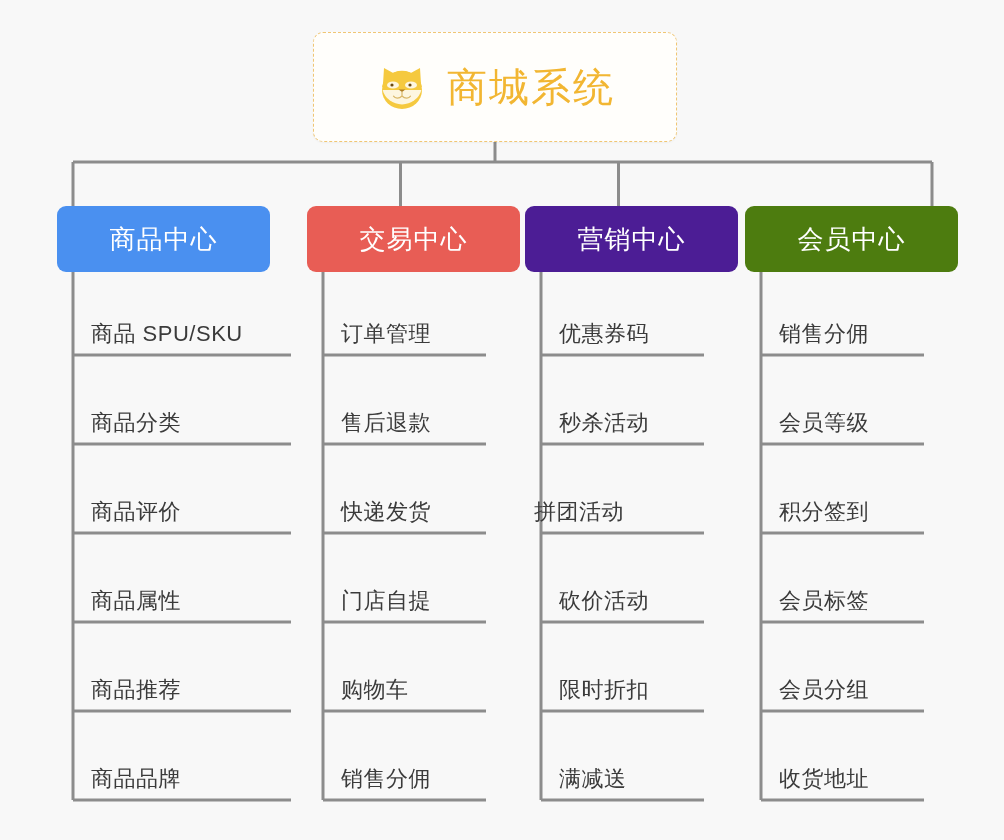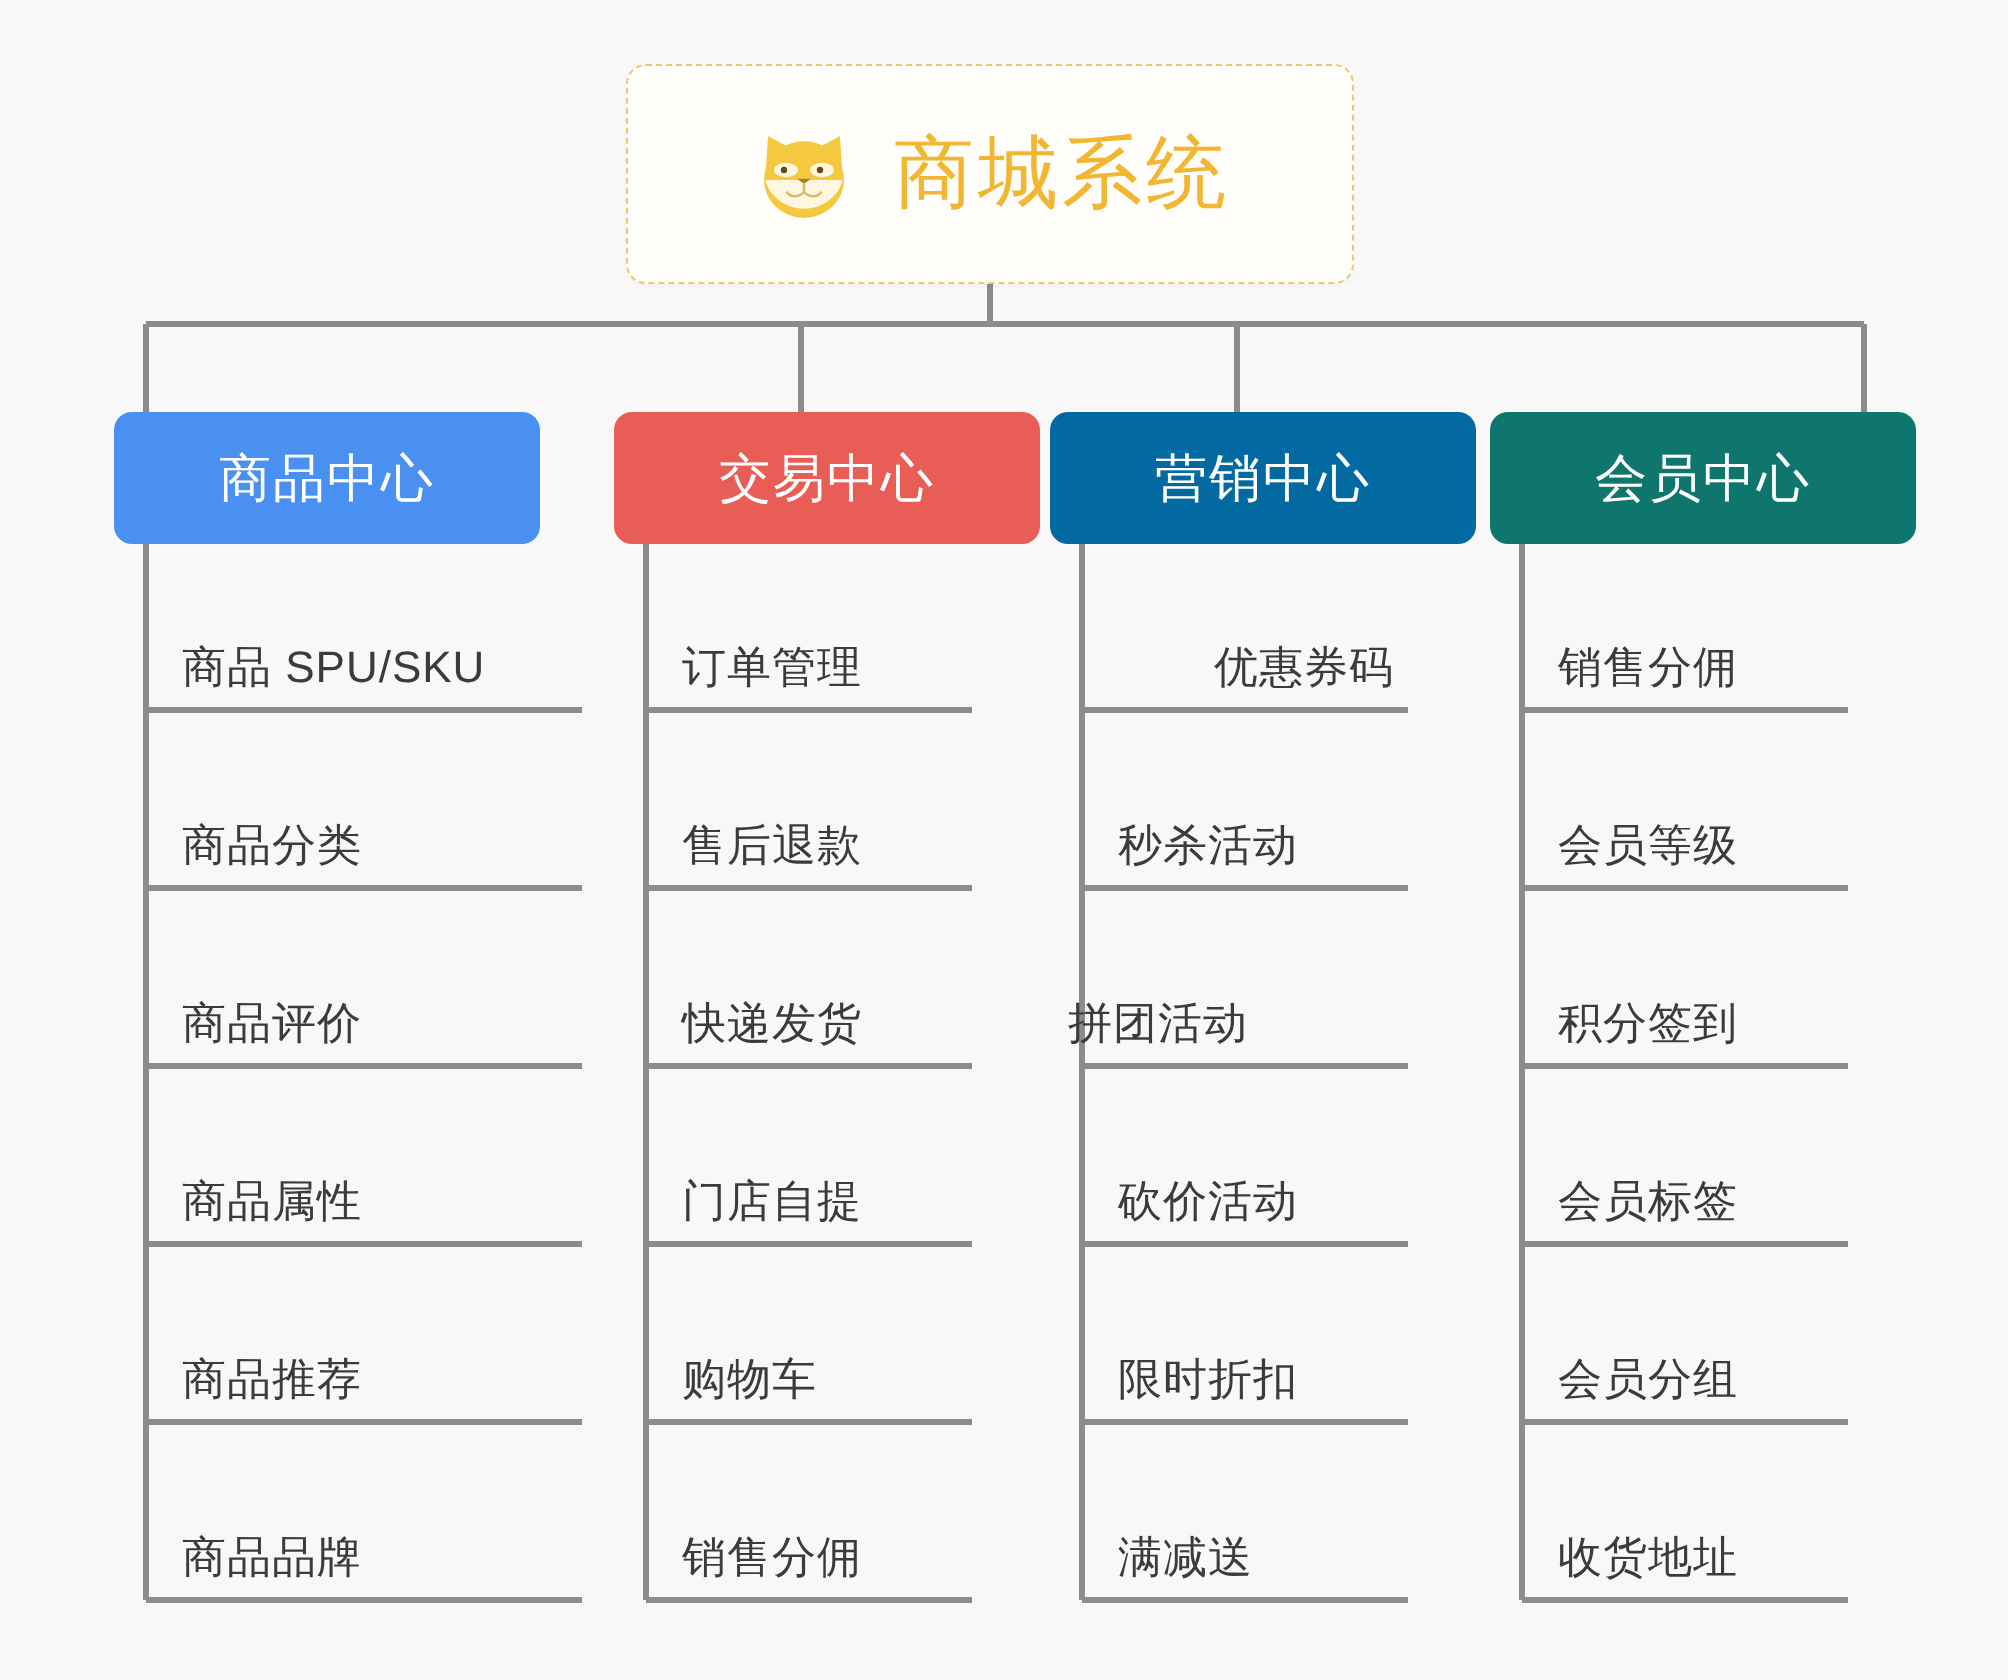--- a/index.html
+++ b/index.html
@@ -210,42 +210,42 @@
       </div>
       <div class="leaf-item" style="left: 323px; top: 533px; width: 193px;">
         <span class="leaf-text">门店自提</span>
       </div>
       <div class="leaf-item" style="left: 323px; top: 622px; width: 193px;">
         <span class="leaf-text">购物车</span>
       </div>
       <div class="leaf-item" style="left: 323px; top: 711px; width: 193px;">
         <span class="leaf-text">销售分佣</span>
       </div>
-      <div class="cat-box" style="left: 525px; top: 206px; background: #0369a1;">
+      <div class="cat-box" style="left: 525px; top: 206px; background: #4c1d95;">
         <span class="cat-label">营销中心</span>
       </div>
-      <div class="leaf-item" style="left: 541px; top: 266px; width: 193px; margin-left: 48px;">
+      <div class="leaf-item" style="left: 541px; top: 266px; width: 193px;">
         <span class="leaf-text">优惠券码</span>
       </div>
       <div class="leaf-item" style="left: 541px; top: 355px; width: 193px;">
         <span class="leaf-text">秒杀活动</span>
       </div>
       <div class="leaf-item" style="left: 516px; top: 444px; width: 193px;">
         <span class="leaf-text">拼团活动</span>
       </div>
       <div class="leaf-item" style="left: 541px; top: 533px; width: 193px;">
         <span class="leaf-text">砍价活动</span>
       </div>
       <div class="leaf-item" style="left: 541px; top: 622px; width: 193px;">
         <span class="leaf-text">限时折扣</span>
       </div>
       <div class="leaf-item" style="left: 541px; top: 711px; width: 193px;">
         <span class="leaf-text">满减送</span>
       </div>
-      <div class="cat-box" style="left: 745px; top: 206px; background: #0f766e;">
+      <div class="cat-box" style="left: 745px; top: 206px; background: #4d7c0f;">
         <span class="cat-label">会员中心</span>
       </div>
       <div class="leaf-item" style="left: 761px; top: 266px; width: 193px;">
         <span class="leaf-text">销售分佣</span>
       </div>
       <div class="leaf-item" style="left: 761px; top: 355px; width: 193px;">
         <span class="leaf-text">会员等级</span>
       </div>
       <div class="leaf-item" style="left: 761px; top: 444px; width: 193px;">
         <span class="leaf-text">积分签到</span>

